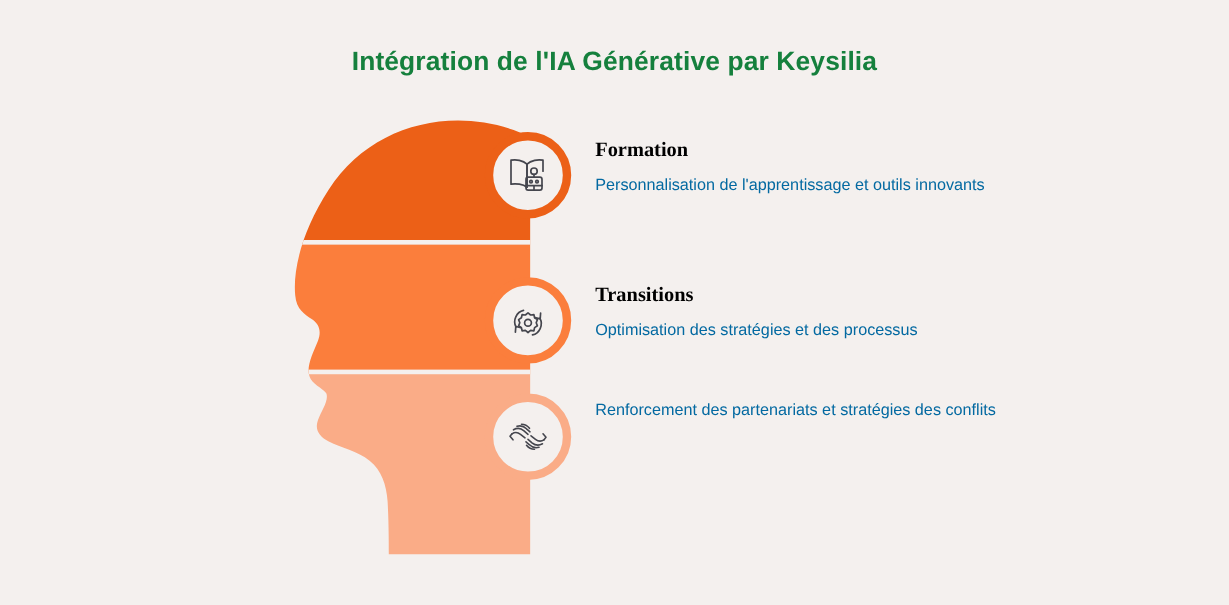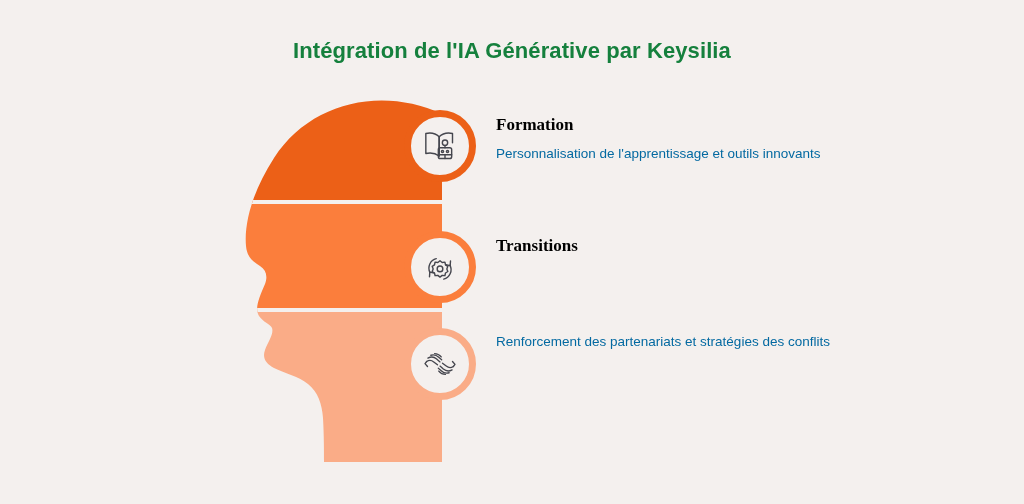--- a/index.html
+++ b/index.html
@@ -192,20 +192,21 @@
         <path d="M36 22 C39.5 28.5, 35.5 37, 28.5 38.5"></path>
         <path d="M36.6 16.8 L36.2 22.4 L31 21.3"></path>
 
         <path d="M12 30.5 C8.5 24, 12.5 15.5, 19.5 14"></path>
         <path d="M11.4 35.7 L11.8 30.1 L17 31.2"></path>
       </svg>
     </div>
 
     <div class="row-text">
       <p class="row-heading">Transitions</p>
+      <p class="row-desc">Optimisation des stratégies et des processus</p>
     </div>
   </div>
 
   <div class="row" id="row-cooperations">
 
     <div class="icon-badge" id="icon-badge-cooperations">
       <svg viewBox="0 0 48 48" fill="none" stroke="#45464E" stroke-width="1.6" stroke-linecap="round" stroke-linejoin="round">
 
         <path d="M8 21 C11 19, 14 19.5, 16.5 21.5 L21 25"></path>
         <path d="M9.5 17 C13 15, 17 15.5, 20 18 L24 21.5"></path>

